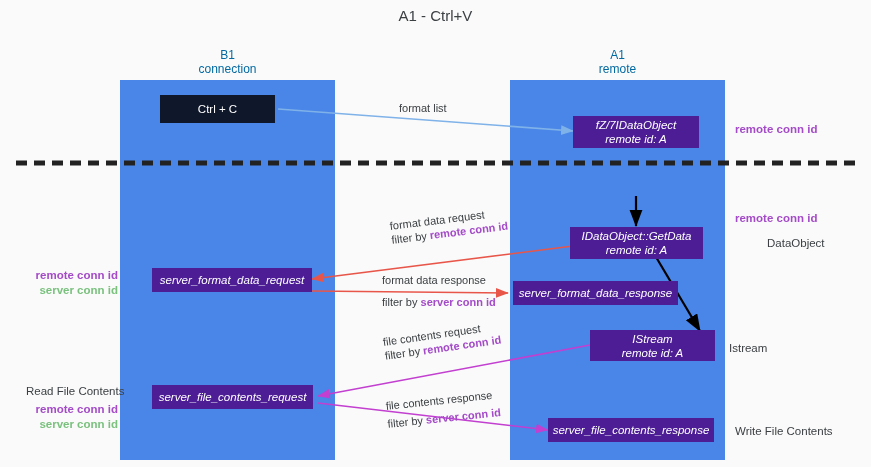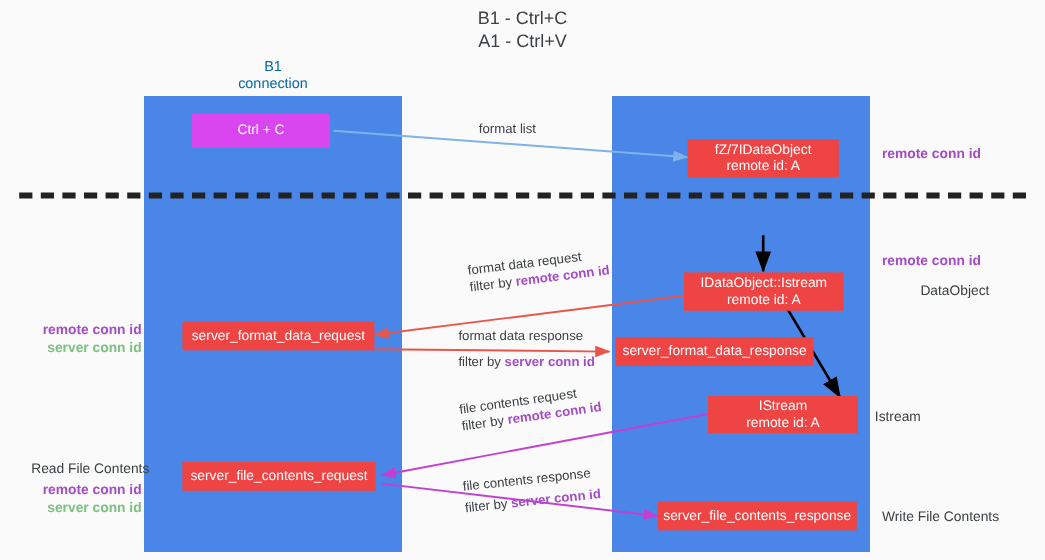--- a/index.html
+++ b/index.html
@@ -32,22 +32,22 @@
   .lane-b{left:120px;top:80px;width:215px;height:380px;}
   .lane-a{left:510px;top:80px;width:215px;height:380px;}
 
   .box{
     position:absolute;
     display:flex;flex-direction:column;align-items:center;justify-content:center;
     text-align:center;color:#ffffff;font-size:11.5px;line-height:14px;
     box-sizing:border-box;
   }
   .box span{display:block;white-space:nowrap;}
-  .box-green{background:#d946ef;}
-  .box-orange{background:#ef4444;}
+  .box-green{background:#0f172a;}
+  .box-orange{background:#4c1d95;font-style:italic;}
 
   .note{
     position:absolute;font-size:11.5px;line-height:14px;white-space:nowrap;
   }
   .note-dark{color:#3c4043;}
   .purple{color:#a44bc8;font-weight:bold;}
   .green{color:#7ac17e;font-weight:bold;}
 
   .edge-lbl{
     position:absolute;font-size:11px;line-height:14px;white-space:nowrap;color:#3c4043;
@@ -59,27 +59,30 @@
   }
   .side-stack{position:absolute;font-size:11.5px;line-height:15px;white-space:nowrap;text-align:right;}
   .side-stack .ln{display:block;}
 </style>
 </head>
 <body>
 
 <div class="stage">
 
   <div class="title">
-    <div>B1 - Ctrl+C</div>
     <div>A1 - Ctrl+V</div>
   </div>
 
   <div class="col-head" style="left:120px;top:48px;width:215px;">
     <span class="ch-a">B1</span>
     <span class="ch-b">connection</span>
+  </div>
+  <div class="col-head" style="left:510px;top:48px;width:215px;">
+    <span class="ch-a">A1</span>
+    <span class="ch-b">remote</span>
   </div>
 
   <div class="lane lane-b"></div>
   <div class="lane lane-a"></div>
 
   <svg class="svg-layer" viewBox="0 0 871 467">
     <defs>
       <marker id="ah-blue" markerWidth="9" markerHeight="9" refX="7.5" refY="3" orient="auto">
         <path d="M0,0 L8,3 L0,6 z" fill="#7fb2e8"></path>
       </marker>
@@ -115,21 +118,21 @@
     <span>Ctrl + C</span>
   </div>
 
   <div class="box box-orange" style="left:573px;top:116px;width:126px;height:32px;">
     <span>fZ/7IDataObject</span>
     <span>remote id: A</span>
   </div>
 
 
   <div class="box box-orange" style="left:570px;top:227px;width:133px;height:32px;">
-    <span>IDataObject::Istream</span>
+    <span>IDataObject::GetData</span>
     <span>remote id: A</span>
   </div>
 
   <div class="box box-orange" style="left:152px;top:268px;width:160px;height:24px;">
     <span>server_format_data_request</span>
   </div>
 
   <div class="box box-orange" style="left:513px;top:281px;width:165px;height:24px;">
     <span>server_format_data_response</span>
   </div>

